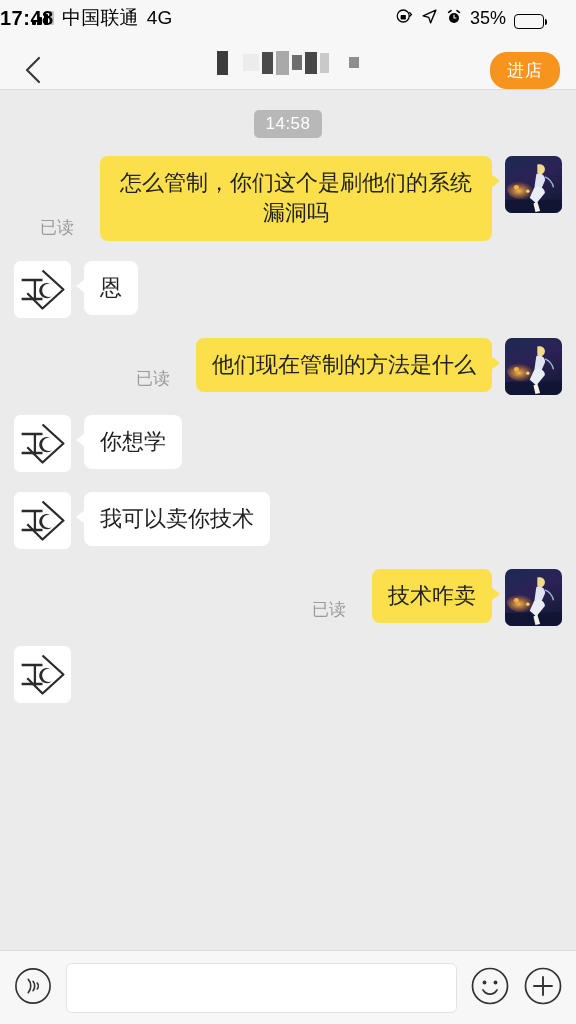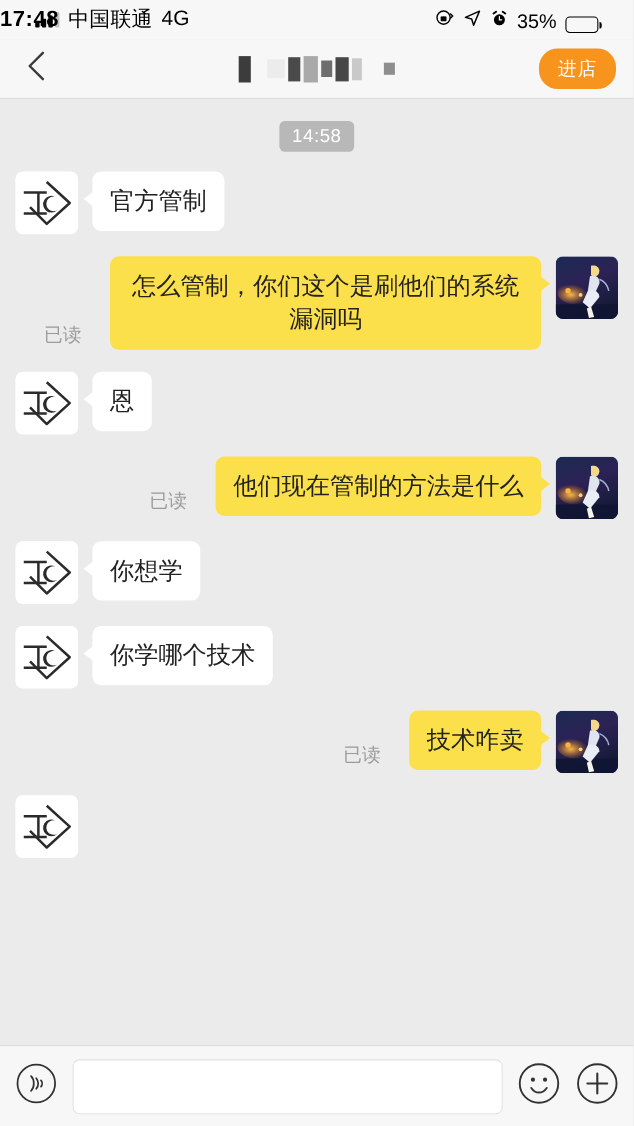--- a/index.html
+++ b/index.html
@@ -55,21 +55,21 @@
     content: ""; position: absolute; right: -4px; top: 4px;
     width: 2.4px; height: 6px; background: #000; border-radius: 0 2px 2px 0;
   }
   .battery .fill { height: 100%; background: #000; border-radius: 1.5px; }
 
   
   .navbar {
     height: 54px; flex: 0 0 54px;
     background: #f7f7f7;
     border-bottom: 1px solid #dcdcdc;
-    display: flex; align-items: center;
+    display: flex; align-items: flex-end;
     padding: 0 16px; position: relative;
   }
   .back-btn {
     width: 34px; height: 34px;
     display: flex; align-items: center; justify-content: center;
     cursor: pointer;
   }
   .nav-title-wrap {
     position: absolute; left: 0; right: 0; top: 0; bottom: 0;
     display: flex; align-items: center; justify-content: center;
@@ -263,34 +263,20 @@
 
     <button class="enter-shop">进店</button>
   </div>
 
   <div class="chat">
 
     <div class="time-divider">
       <span>14:58</span>
     </div>
 
-    <div class="row">
-      <div class="avatar">
-        <svg viewBox="0 0 60 60">
-          <rect width="60" height="60" fill="#fff"></rect>
-          <path d="M30 10 L52 30 L30 50 L14 34" fill="none" stroke="#2b2b2b" stroke-width="2.4" stroke-linejoin="round"></path>
-          <path d="M8 20 H30 M8 40 H30" stroke="#2b2b2b" stroke-width="2.4"></path>
-          <path d="M22 20 V40" stroke="#2b2b2b" stroke-width="2.4"></path>
-          <path d="M38 24a8 8 0 1 0 2 13 7 7 0 1 1-2-13z" fill="#2b2b2b"></path>
-        </svg>
-      </div>
-      <div class="bubble-wrap">
-        <div class="bubble in">官方管制</div>
-      </div>
-    </div>
 
     <div class="row out">
       <div class="bubble-wrap">
         <span class="read-mark">已读</span>
         <div class="bubble out">怎么管制，你们这个是刷他们的系统漏洞吗</div>
       </div>
       <div class="avatar">
         <svg viewBox="0 0 60 60">
           <defs>
             <linearGradient id="bgA" x1="0" y1="0" x2="0.4" y2="1">
@@ -373,21 +359,21 @@
       <div class="avatar">
         <svg viewBox="0 0 60 60">
           <rect width="60" height="60" fill="#fff"></rect>
           <path d="M30 10 L52 30 L30 50 L14 34" fill="none" stroke="#2b2b2b" stroke-width="2.4" stroke-linejoin="round"></path>
           <path d="M8 20 H30 M8 40 H30" stroke="#2b2b2b" stroke-width="2.4"></path>
           <path d="M22 20 V40" stroke="#2b2b2b" stroke-width="2.4"></path>
           <path d="M38 24a8 8 0 1 0 2 13 7 7 0 1 1-2-13z" fill="#2b2b2b"></path>
         </svg>
       </div>
       <div class="bubble-wrap">
-        <div class="bubble in">你学哪个技术</div>
+        <div class="bubble in">我可以卖你技术</div>
       </div>
     </div>
 
     <div class="row out">
       <div class="bubble-wrap">
         <span class="read-mark">已读</span>
         <div class="bubble out">技术咋卖</div>
       </div>
       <div class="avatar">
         <svg viewBox="0 0 60 60">

